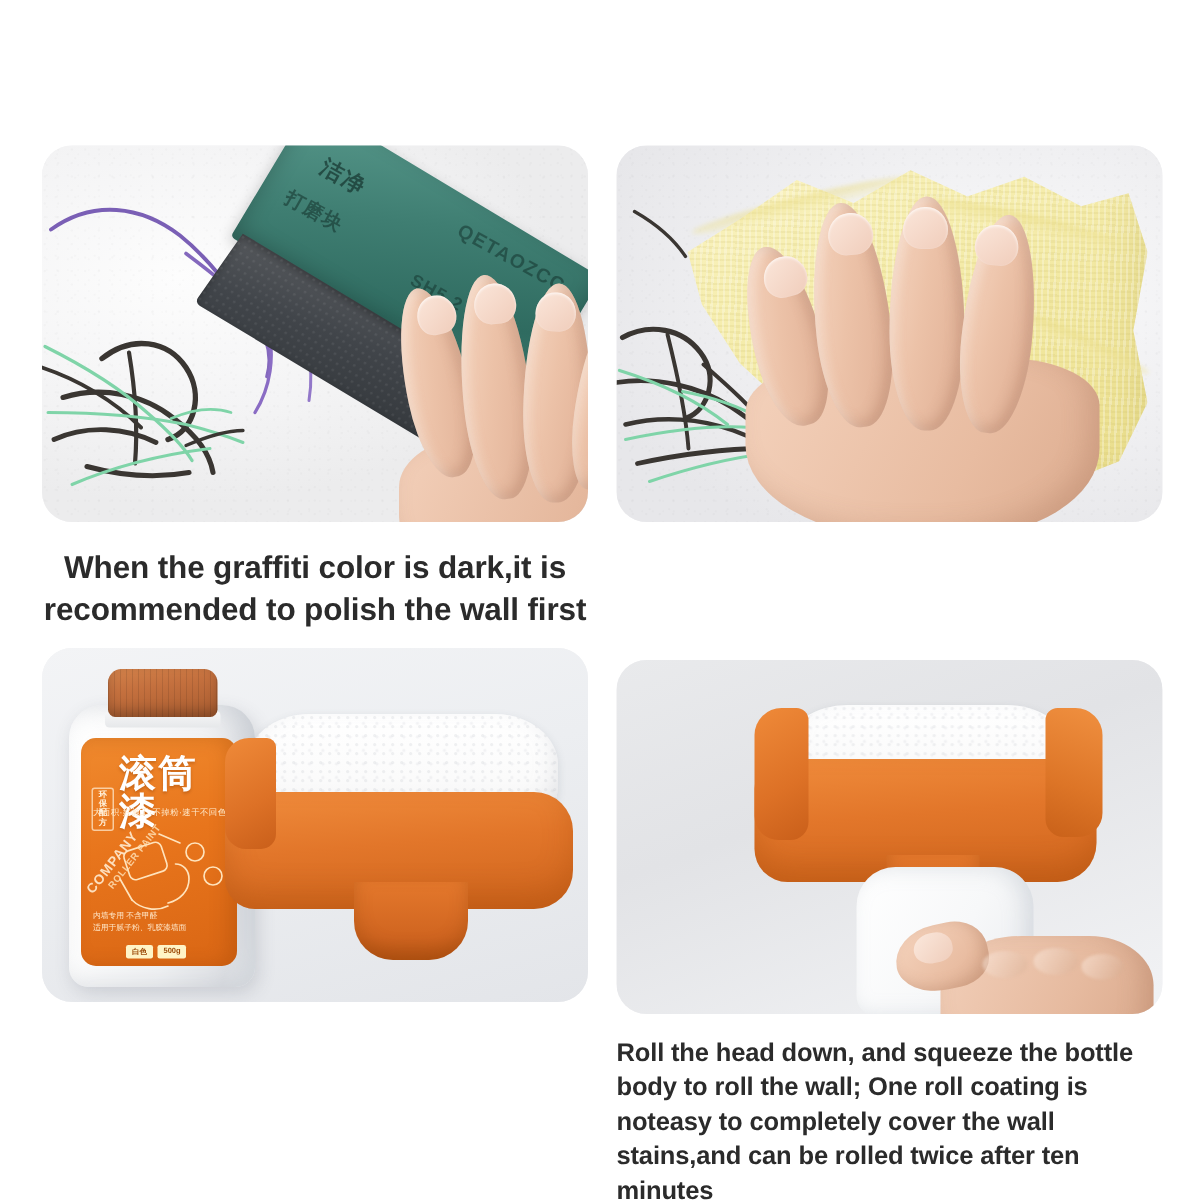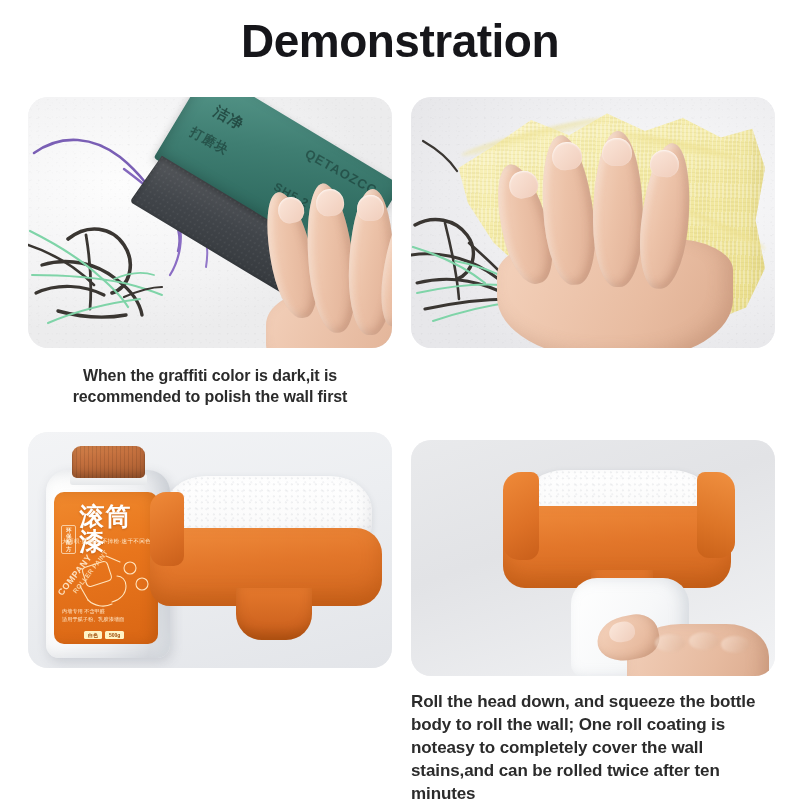--- a/index.html
+++ b/index.html
@@ -47,21 +47,21 @@
     height: 251px;
     border-radius: 20px;
     overflow: hidden;
     background: #f2f2f4;
   }
   #cell-2 .photo, #cell-3 .photo { height: 236px; }
 
   
   .caption {
     margin-top: 17px;
-    font-size: 16px;
+    font-size: 21px;
     font-weight: 700;
     line-height: 1.33;
     color: #2b2b2b;
     text-align: center;
     letter-spacing: -0.1px;
   }
   .caption.left { text-align: left; margin-top: 14px; font-size: 17px; line-height: 1.36; }
   #cell-1 .caption { margin-top: 19px; }
   #cell-2 .caption { margin-top: 16px; }
 
@@ -377,21 +377,20 @@
   }
   #p4-hand .k1 { left: 58px;  top: 34px; width: 30px; height: 18px; }
   #p4-hand .k2 { left: 92px;  top: 32px; width: 30px; height: 18px; }
   #p4-hand .k3 { left: 124px; top: 36px; width: 28px; height: 17px; }
 </style>
 </head>
 <body>
 
 <div id="page">
 
-  <div class="page-title">Demonstration</div>
 
   <div class="panel-wrap" id="cell-0">
     <div class="photo">
       <div class="wall-light"></div>
       <div class="wall-texture"></div>
 
       <svg class="graffiti-svg" viewBox="0 0 364 251">
         <g fill="none" stroke-linecap="round" stroke-linejoin="round">
           <path d="M6 56 C34 36 66 40 92 60 C112 76 126 96 140 116" stroke="#7a5fb5" stroke-width="2.6"></path>
           <path d="M96 72 C112 84 128 96 140 112 C150 126 154 140 150 154" stroke="#8468bd" stroke-width="2.4"></path>

